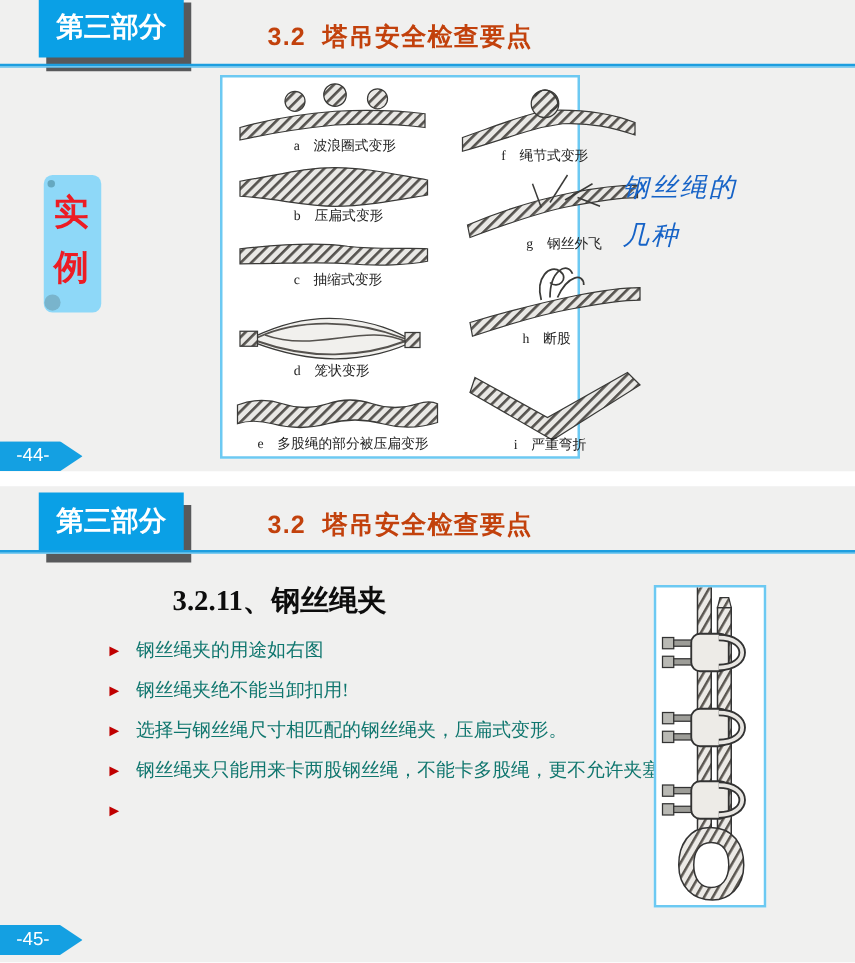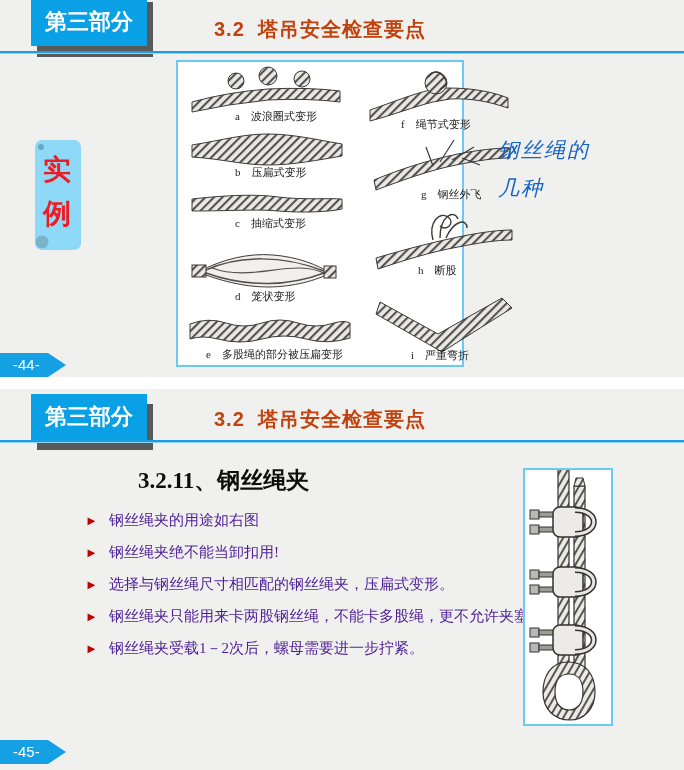--- a/index.html
+++ b/index.html
@@ -44,21 +44,21 @@
                 padding-left:13px; filter:drop-shadow(2px 3px 2px rgba(60,60,60,.55)); }
   #slide1 .page-arrow { top:353px; }
   #slide2 .page-arrow { top:351px; }
 
   
   .section-heading { position:absolute; left:122px; top:76px; color:#0d0d0d;
                      font-family:"Liberation Serif", serif; font-weight:bold; font-size:23px;margin-left:16px; }
   .bullets { position:absolute; left:85px; top:115px; width:430px; }
   .bullet-row { height:32px; display:flex; align-items:center; }
   .bullet-tri { color:#C00000; font-size:13px; margin-right:11px; line-height:1; }
-  .bullet-text { font-family:"Liberation Serif", serif; font-size:15px; color:#4c1d95; white-space:nowrap; }
+  .bullet-text { font-family:"Liberation Serif", serif; font-size:15px; color:#0f766e; white-space:nowrap; }
 
   .clip-panel { position:absolute; left:523px; top:79px; width:90px; height:258px;
                 background:#fff; border:2px solid #6CC9F2; }
 </style>
 </head>
 <body>
 
 <div class="slide" id="slide1">
   <div class="hdr-shadow"></div>
   <div class="hdr-box">第三部分</div>
@@ -178,21 +178,20 @@
     <div class="bullet-row">
       <span class="bullet-tri">►</span>
       <span class="bullet-text">选择与钢丝绳尺寸相匹配的钢丝绳夹，压扁式变形。</span>
     </div>
     <div class="bullet-row">
       <span class="bullet-tri">►</span>
       <span class="bullet-text">钢丝绳夹只能用来卡两股钢丝绳，不能卡多股绳，更不允许夹塞螺栓!</span>
     </div>
     <div class="bullet-row">
       <span class="bullet-tri">►</span>
-      <span class="bullet-text">钢丝绳夹受载1－2次后，螺母需要进一步拧紧。</span>
     </div>
   </div>
 
   <div class="clip-panel">
     <svg width="86" height="254" viewBox="0 0 86 254">
       <defs>
         <pattern id="h2" width="6" height="6" patternUnits="userSpaceOnUse" patternTransform="rotate(30)">
           <rect width="6" height="6" fill="#eceae6"></rect>
           <line x1="1" y1="0" x2="1" y2="6" stroke="#5a5650" stroke-width="2"></line>
         </pattern>

